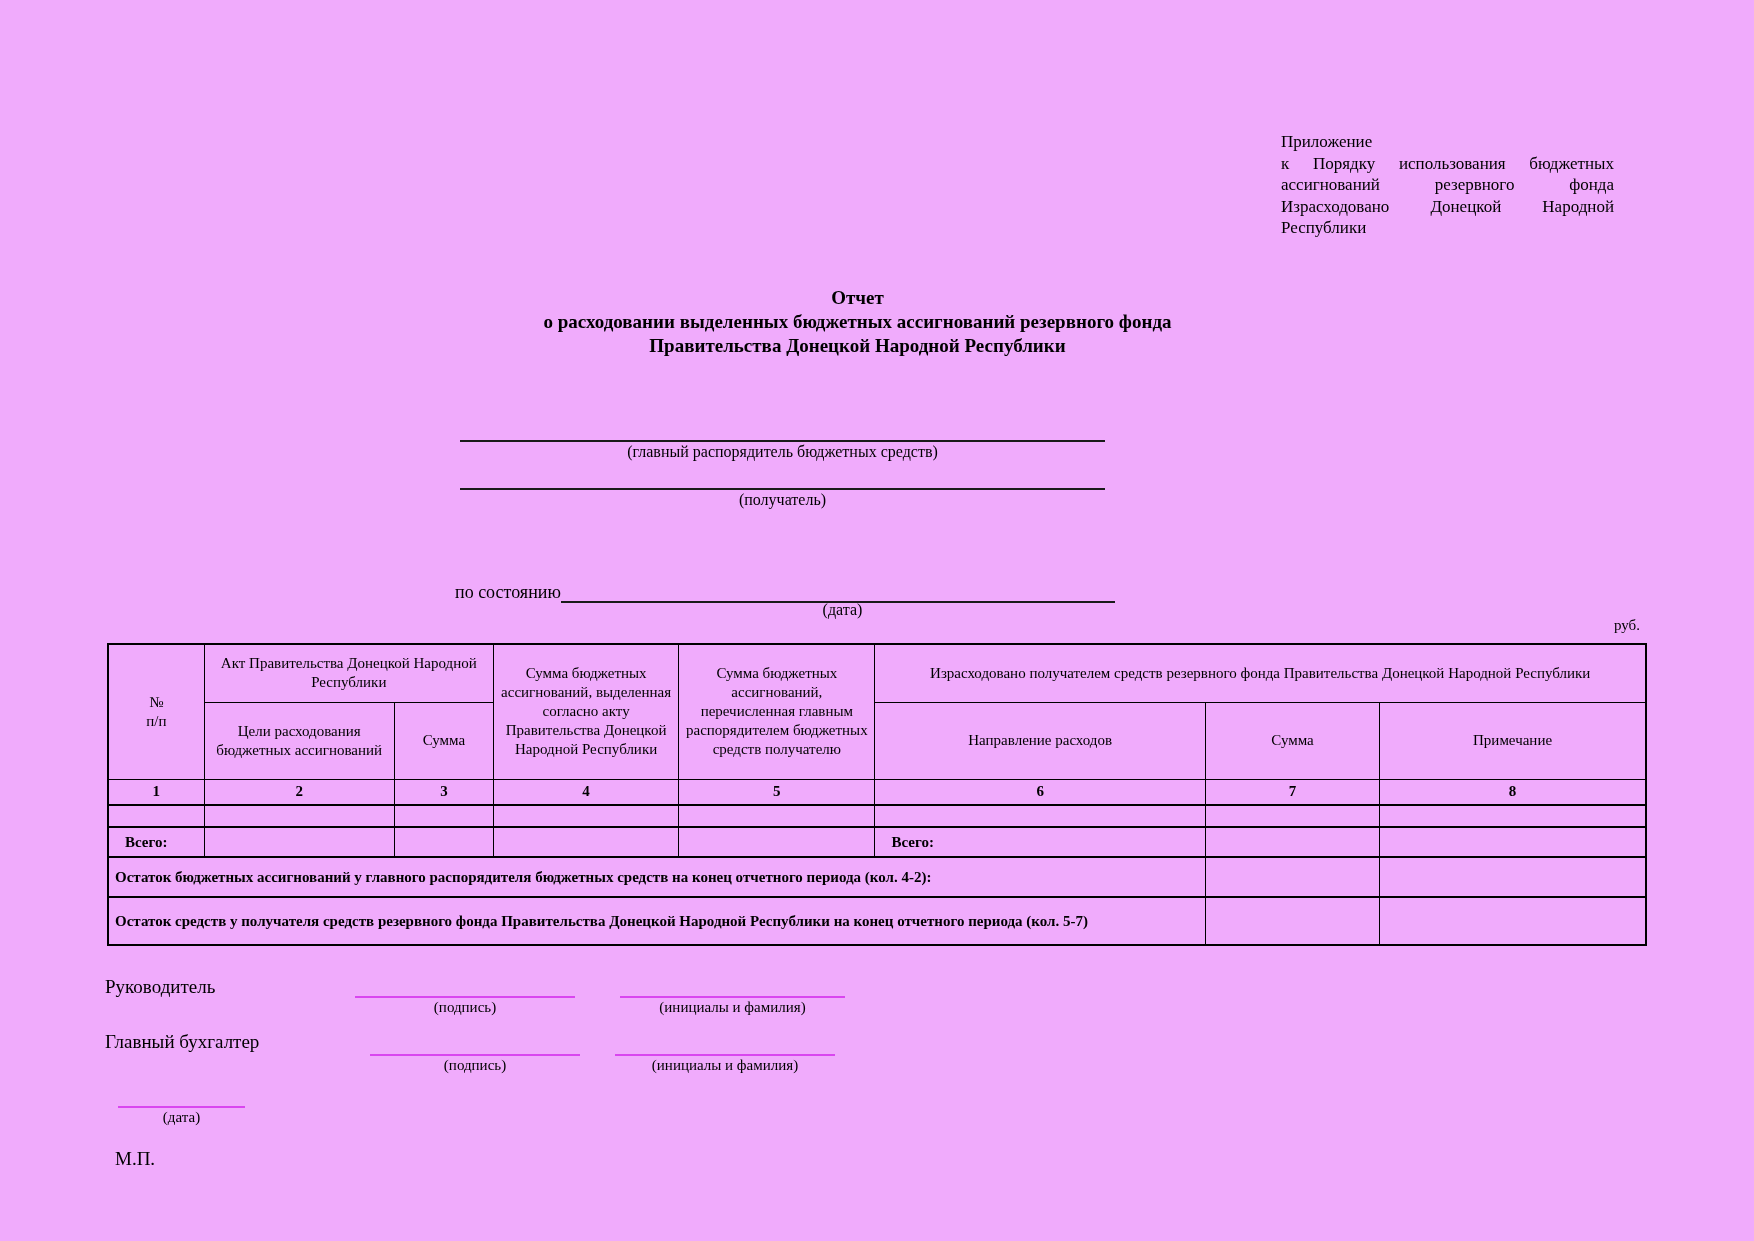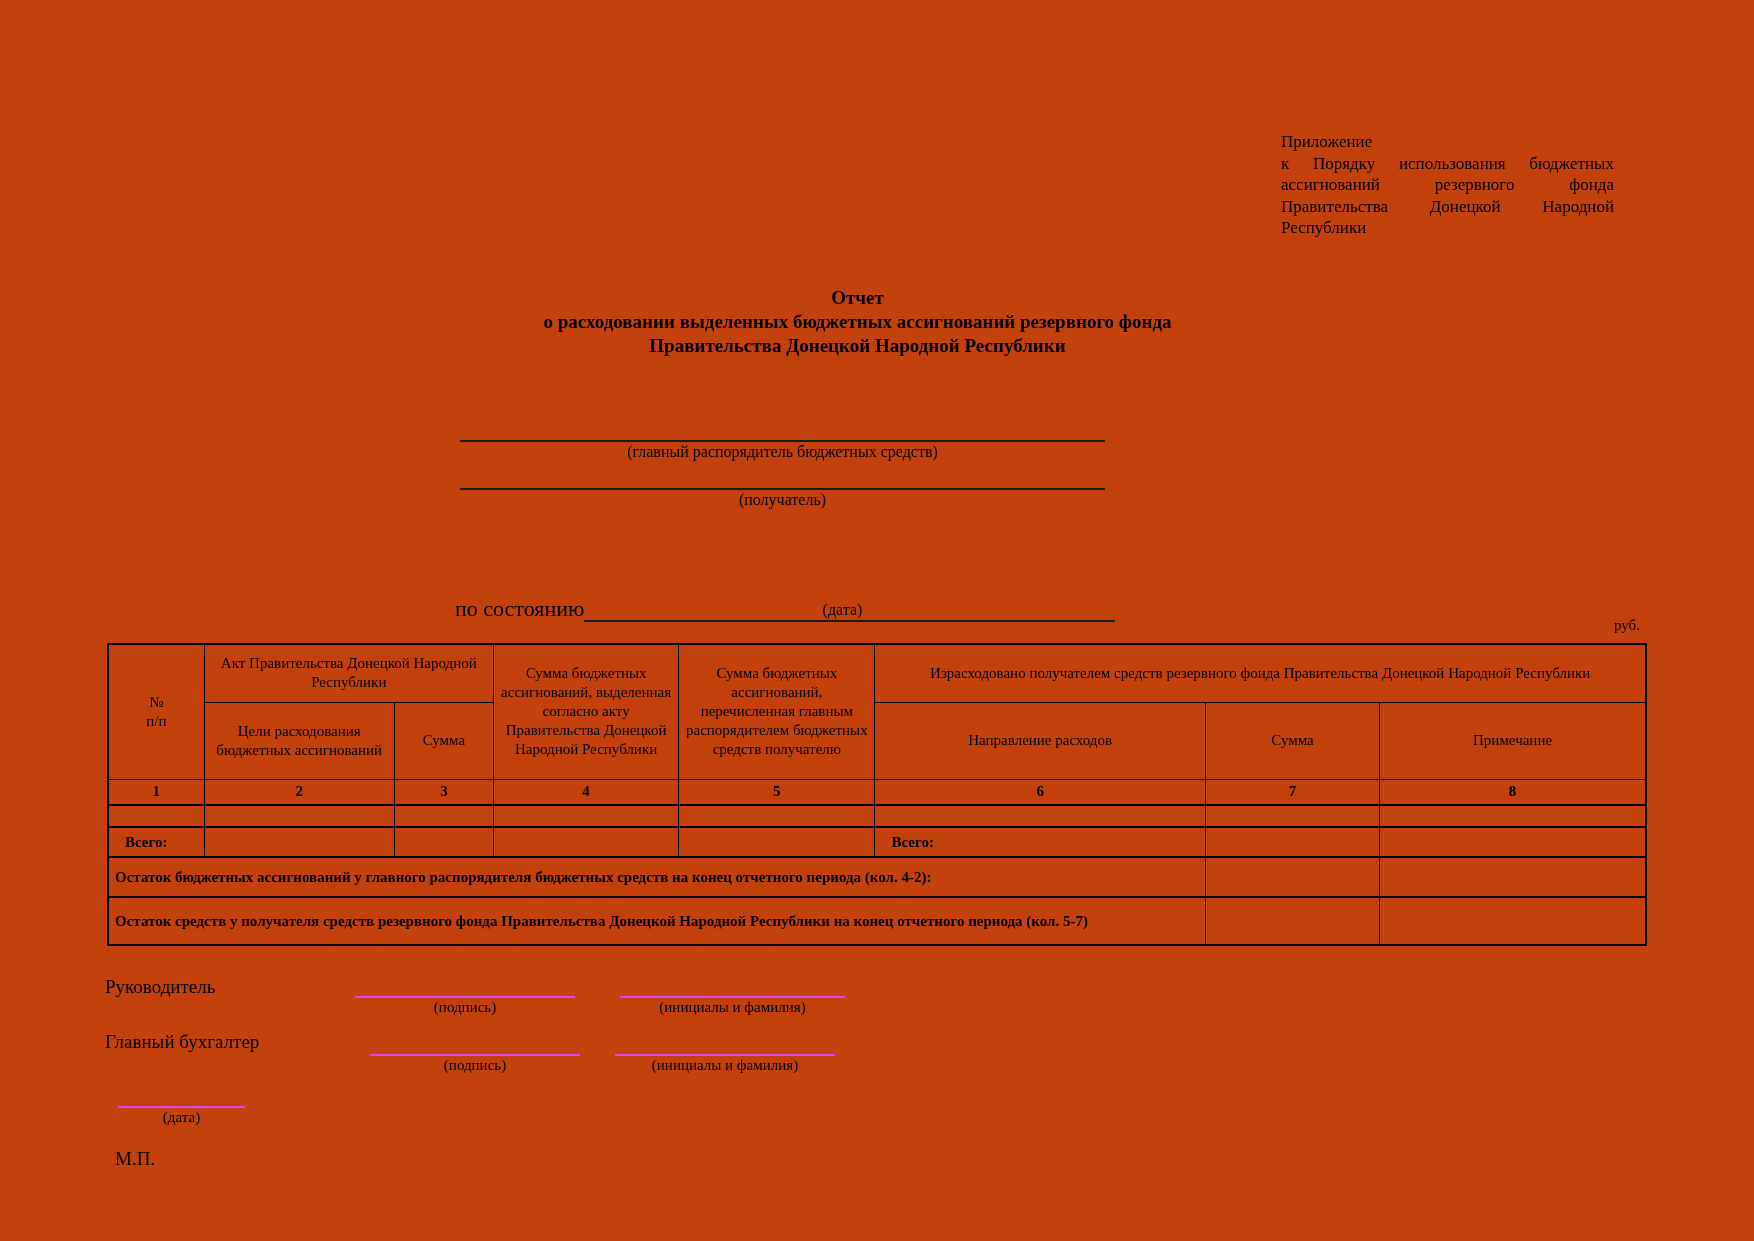--- a/index.html
+++ b/index.html
@@ -1,41 +1,41 @@
 <!DOCTYPE html>
 <html><head>
 <meta charset="utf-8">
 <style>
   * { margin:0; padding:0; box-sizing:border-box; }
   html,body { background:#ffffff; }
   body { width:1754px; height:1241px; overflow:hidden; }
   .page {
-    position:relative; width:1754px; height:1241px; background:#c2410c;
+    position:relative; width:1754px; height:1241px; background:#f0abfc;
     font-family:"Liberation Serif","DejaVu Serif",serif; color:#000;
   }
 
   
   .appendix { position:absolute; left:1281px; top:131px; width:333px;
     font-size:17px; line-height:21.5px; }
   .appendix .jline { text-align:justify; text-align-last:justify; }
 
   
   .title { position:absolute; left:105px; top:286px; width:1505px;
     text-align:center; font-weight:bold; font-size:19px; line-height:24px; }
 
   
   .blank { position:absolute; border-top:2px solid #1a1a1a; text-align:center; }
   .blank .cap { font-size:16px; padding-top:1px; }
   .b1 { left:460px; top:440px; width:645px; }
   .b2 { left:460px; top:488px; width:645px; }
   .b3 { left:437px; top:535px; width:698px; }
 
   
-  .asof { position:absolute; left:455px; top:596px; width:660px;
-    display:flex; align-items:flex-end; font-size:22px; }
+  .asof { position:absolute; left:455px; top:582px; width:660px;
+    display:flex; align-items:flex-end; font-size:18px; }
   .asof .lbl { white-space:nowrap; }
   .asof .uline { flex:1; border-bottom:2px solid #1a1a1a; height:21px; }
   .asof-cap { position:absolute; left:570px; top:601px; width:545px;
     text-align:center; font-size:16px; }
 
   .rub { position:absolute; left:1440px; top:617px; width:200px;
     text-align:right; font-size:15px; }
 
   
   table.report { position:absolute; left:107px; top:643px; width:1540px;
@@ -69,21 +69,21 @@
 </style>
 </head>
 <body>
 
 <div class="page">
 
   <div class="appendix">
     <div>Приложение</div>
     <div class="jline">к Порядку использования бюджетных</div>
     <div class="jline">ассигнований резервного фонда</div>
-    <div class="jline">Правительства Донецкой Народной</div>
+    <div class="jline">Израсходовано Донецкой Народной</div>
     <div>Республики</div>
   </div>
 
   <div class="title">
     <div>Отчет</div>
     <div>о расходовании выделенных бюджетных ассигнований резервного фонда</div>
     <div>Правительства Донецкой Народной Республики</div>
   </div>
 
   <div class="blank b1">

